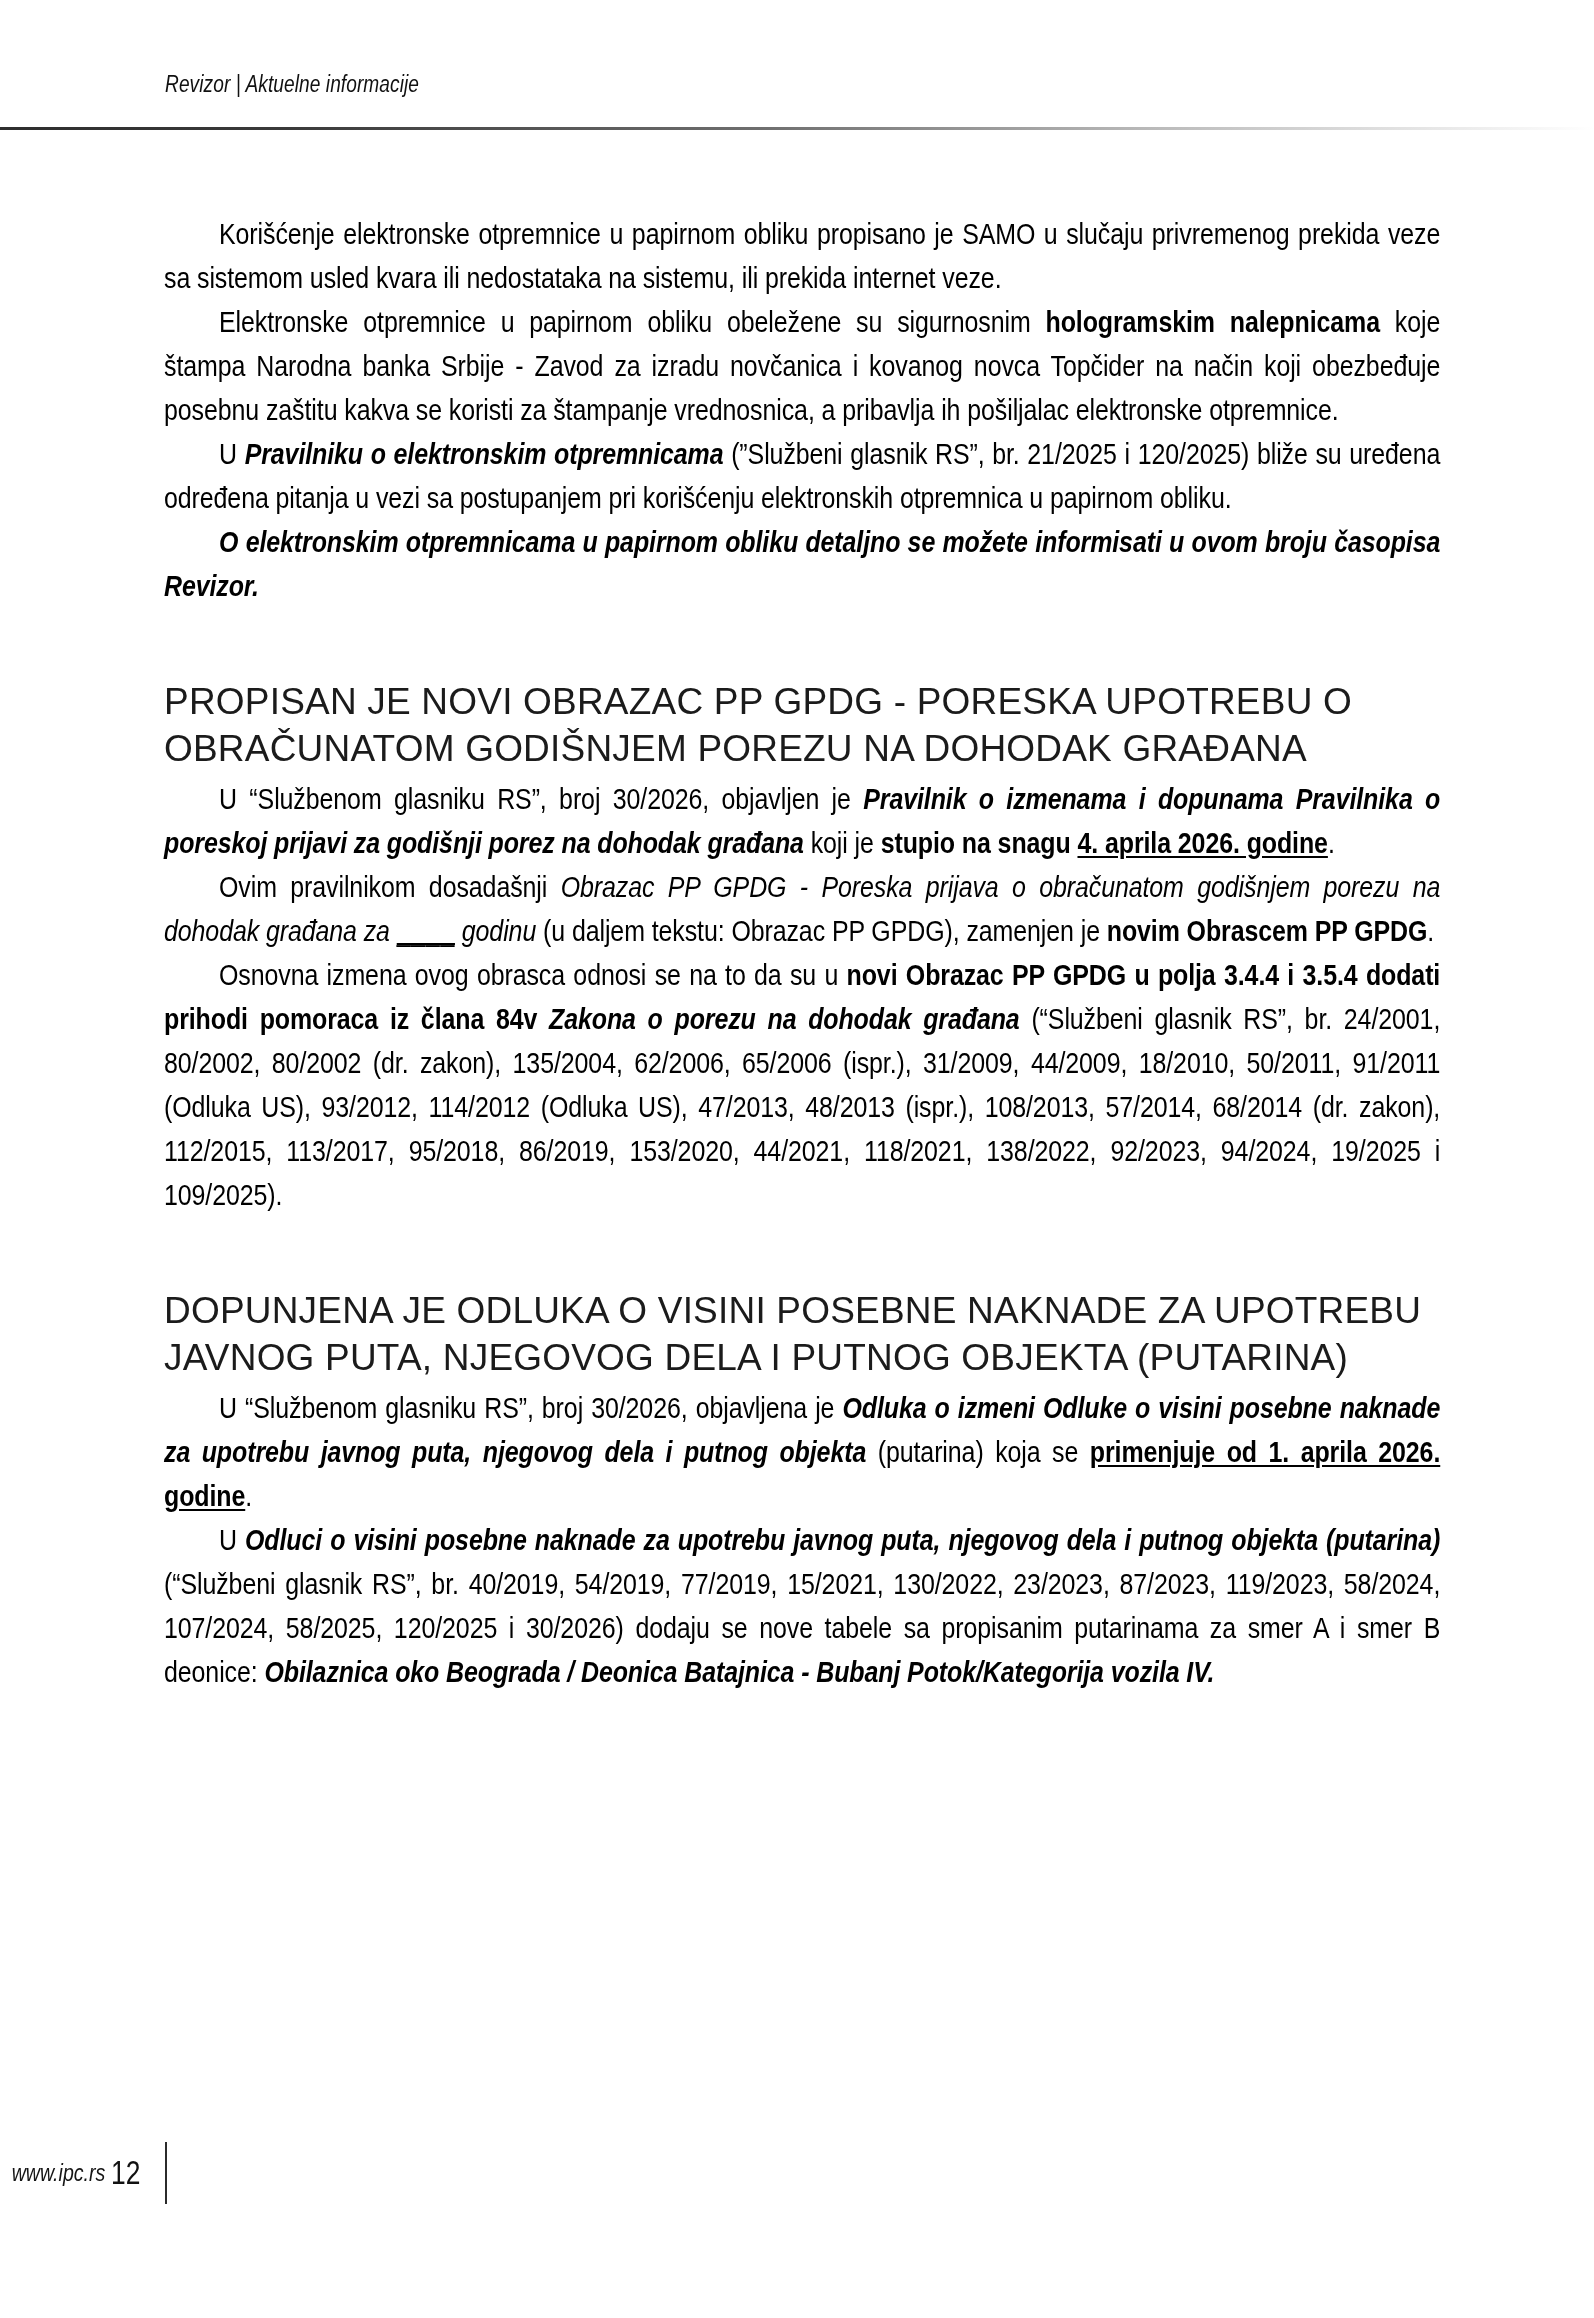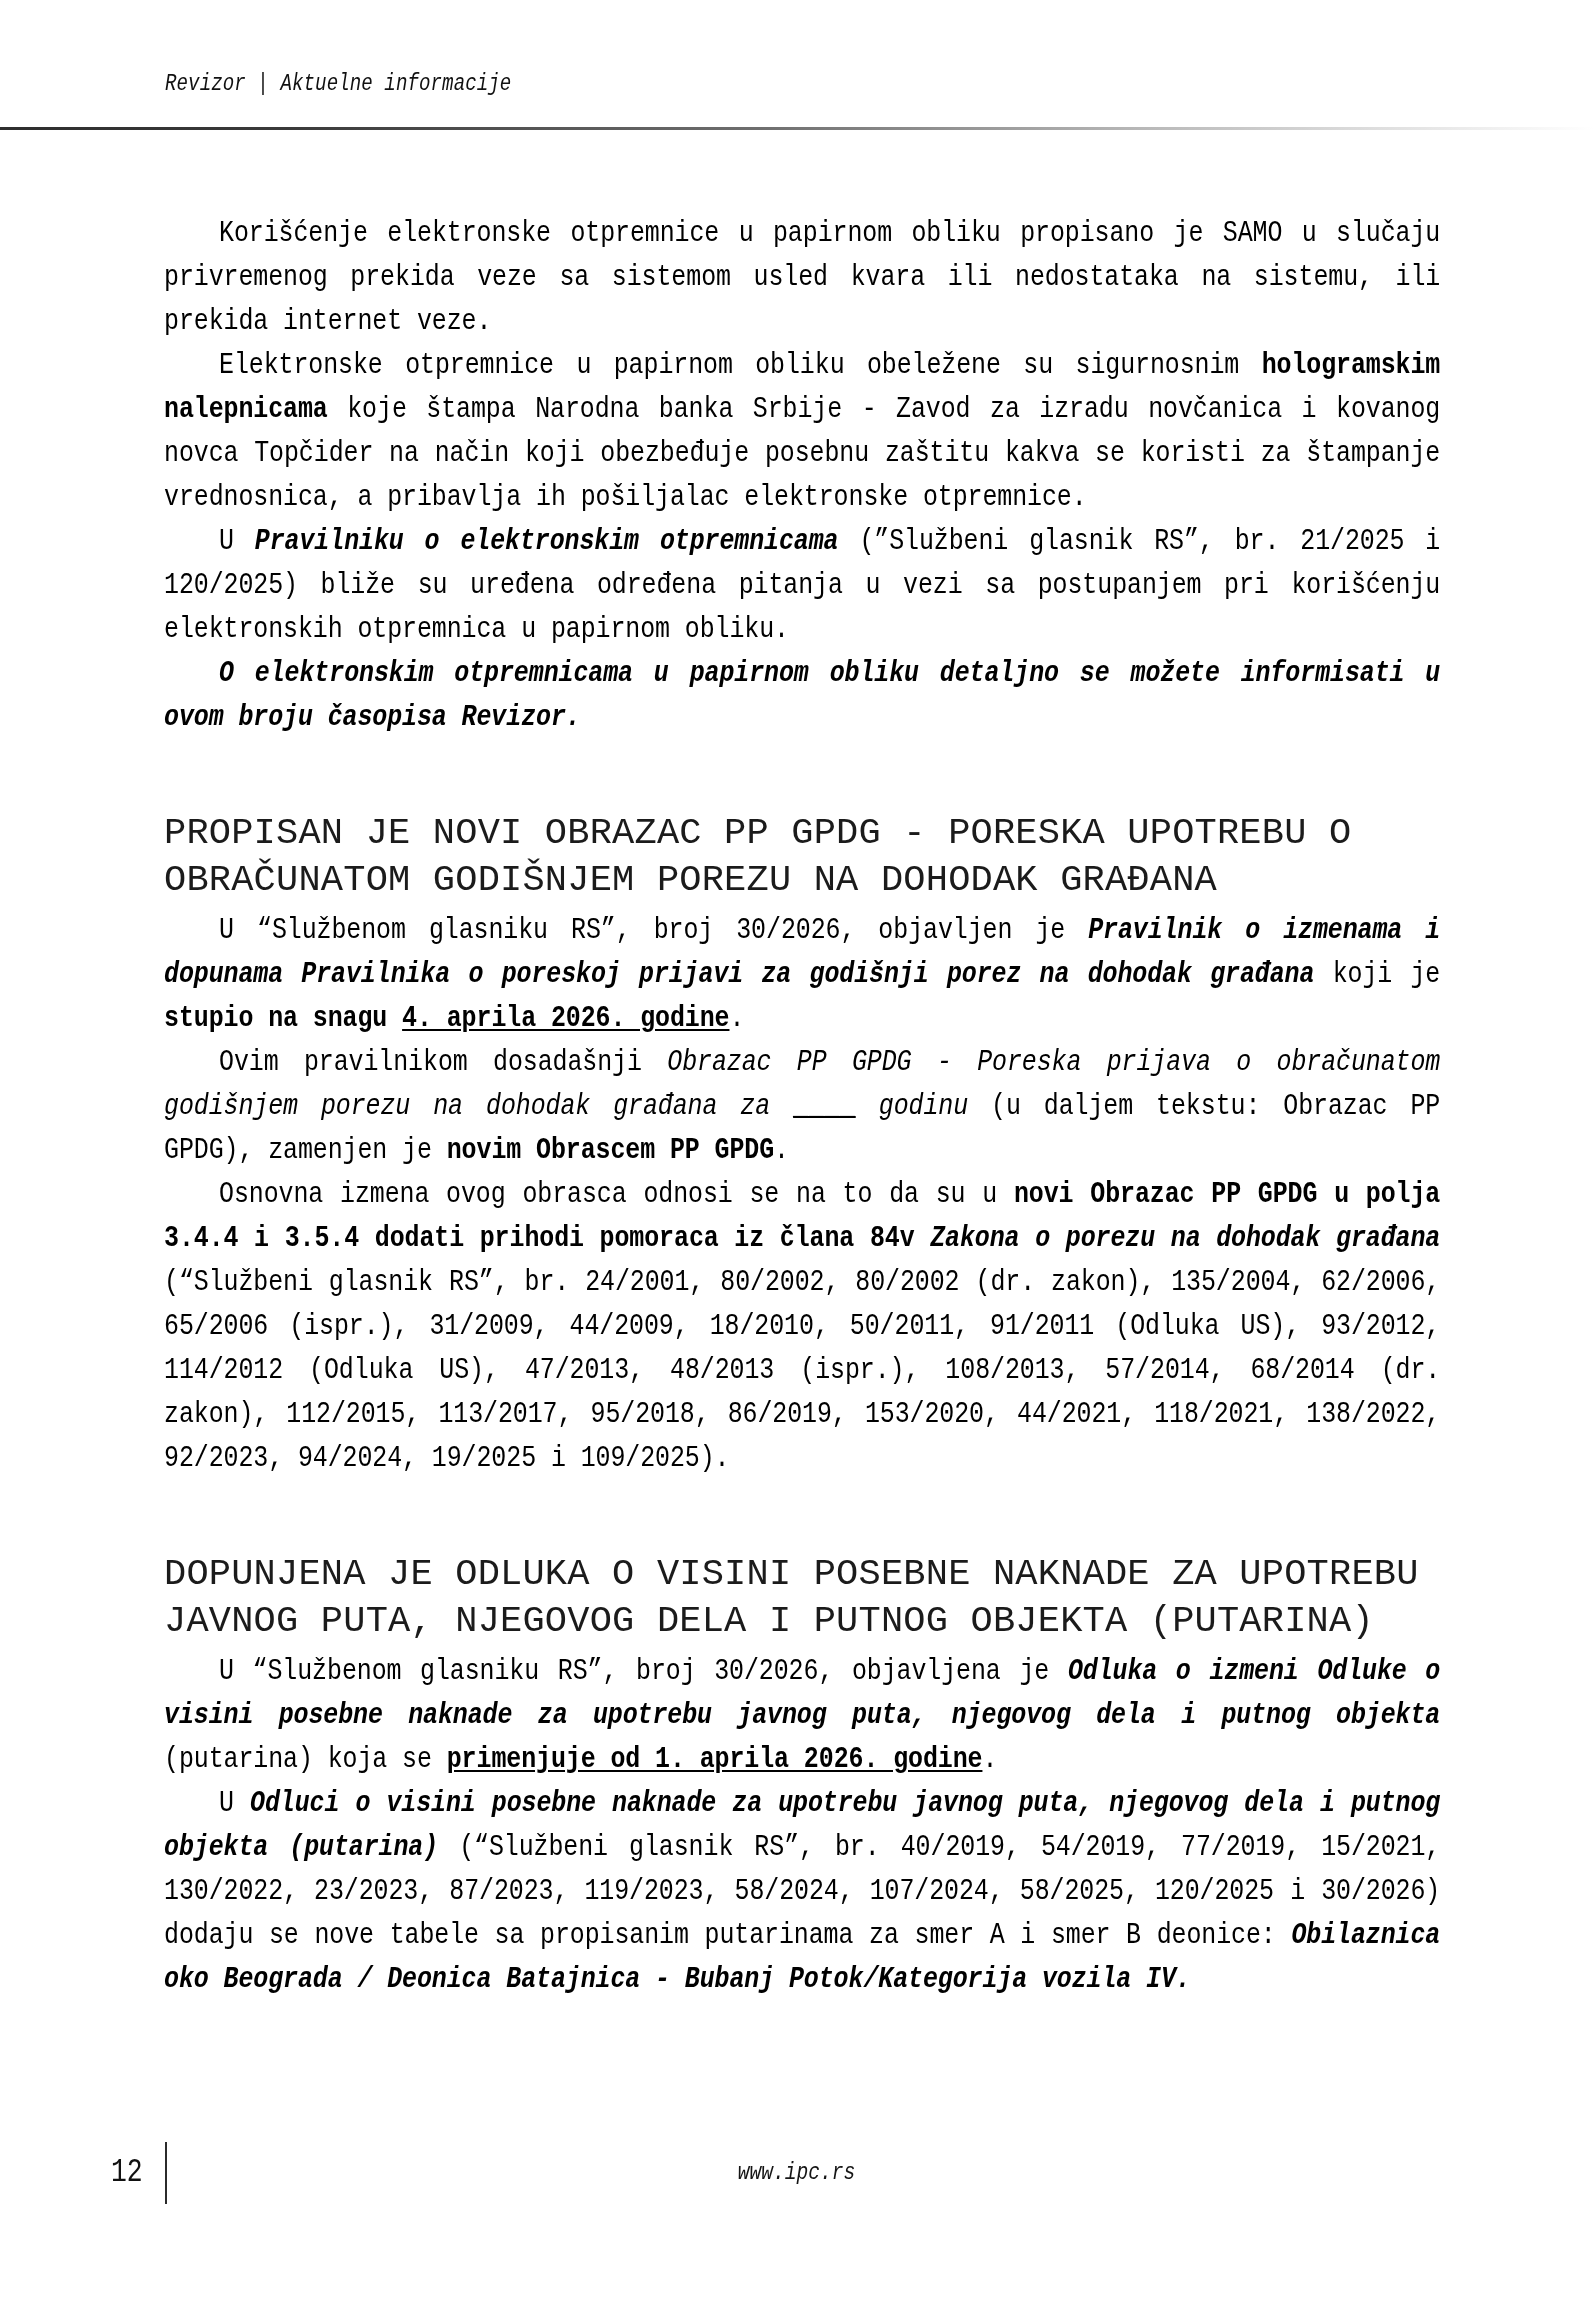--- a/index.html
+++ b/index.html
@@ -8,21 +8,21 @@
     padding: 0;
     background: #ffffff;
   }
 
   .page {
     position: relative;
     width: 1594px;
     height: 2319px;
     background: #ffffff;
     box-sizing: border-box;
-    font-family: Liberation Mono, monospace;
+    font-family: Liberation Sans, sans-serif;
     color: #000000;
     overflow: hidden;
   }
 
   
   .running-header {
     position: absolute;
     left: 0;
     right: 0;
     top: 70px;
@@ -129,21 +129,21 @@
     width: 1.6px;
     height: 62px;
     background: #2b2b2b;
   }
 
   .footer-site {
     position: absolute;
     left: 0;
     right: 0;
     top: 11.5px;
-    text-align: center;
+    text-align: left;
     font-style: italic;
     font-size: 24.5px;
     font-stretch: condensed;
     color: #151515;
   }
   .footer-site span {
     display: inline-block;
     transform: scaleX(0.80);
   }
 </style>

